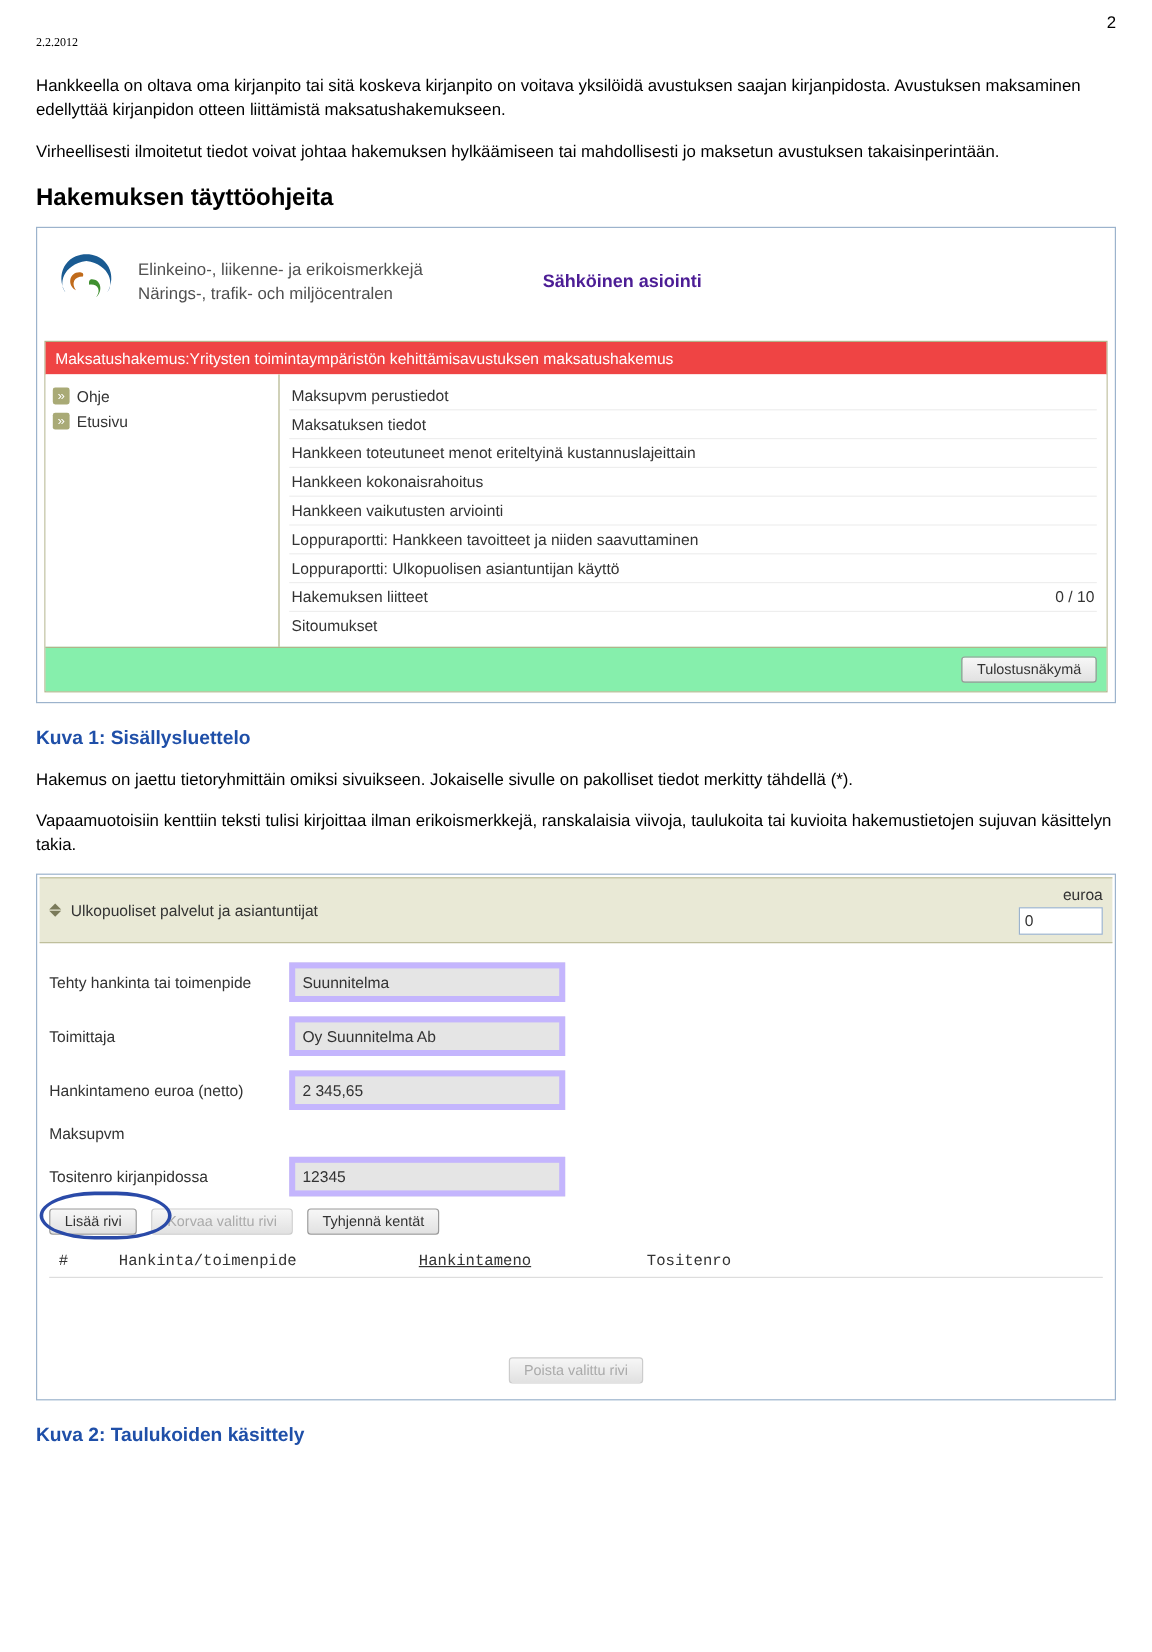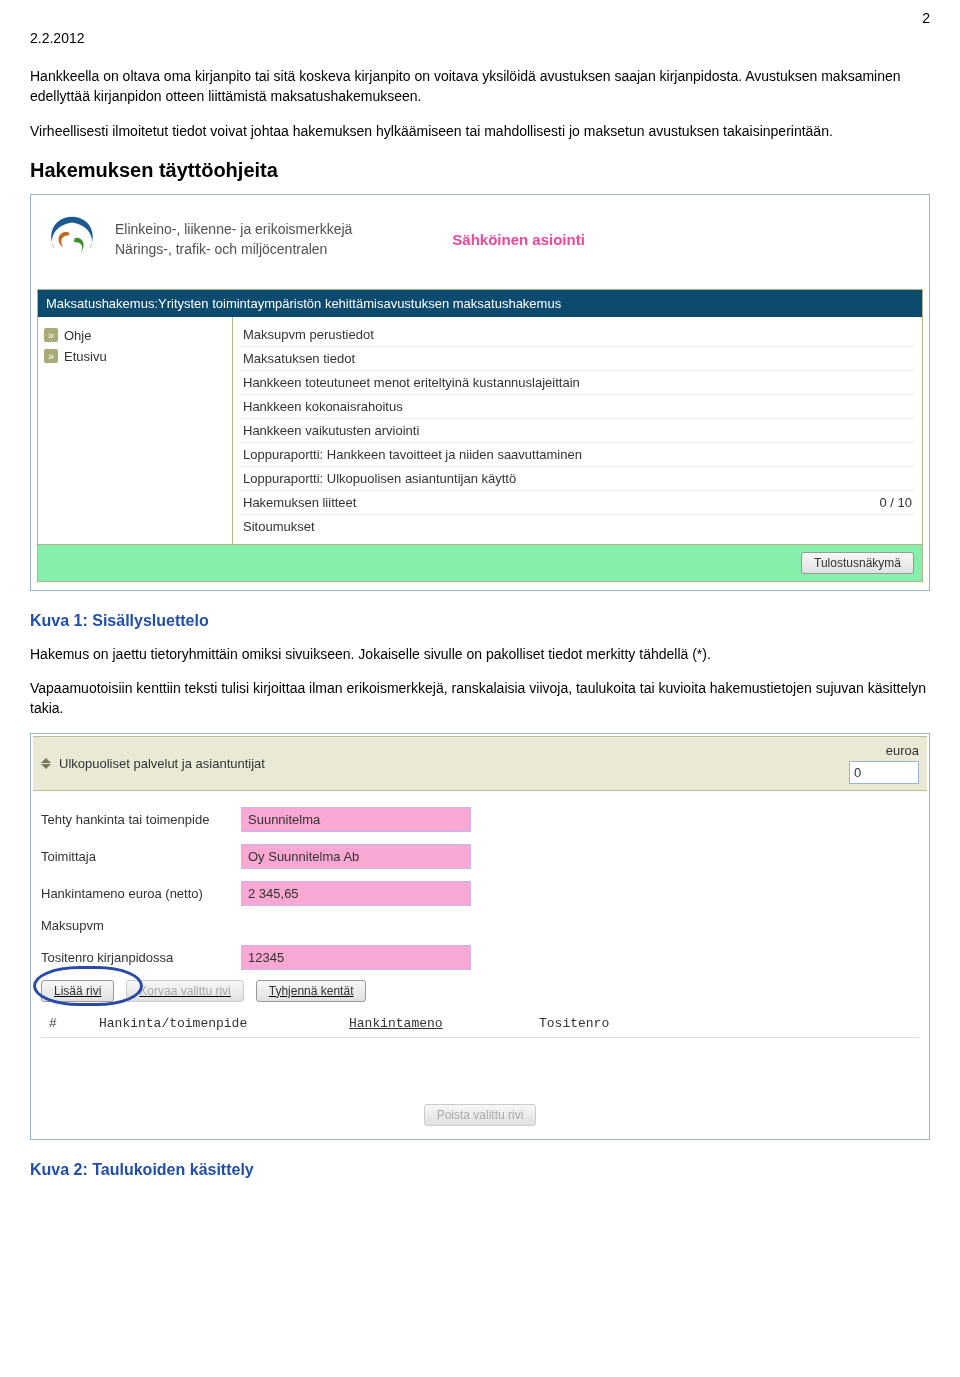--- a/index.html
+++ b/index.html
@@ -6,42 +6,42 @@
   body {
     font-family: Arial, Helvetica, sans-serif;
     font-size: 14px;
     color: #000;
     background: #fff;
     width: 960px;
     margin: 0 auto;
     padding: 10px 30px 20px 30px;
   }
   .page-num { text-align: right; font-size: 14px; margin-bottom: 4px; }
-  .date-top { font-size: 14px; margin-bottom: 20px; }
+  .date-top { font-size: 10px; margin-bottom: 20px; font-family: Liberation Serif, serif; }
   .para { font-size: 14px; line-height: 1.45; margin-bottom: 14px; }
   .h2 { font-size: 20px; font-weight: bold; margin: 18px 0 12px 0; }
   .fig1-frame {
     border: 1px solid #9cb3cc;
     width: 100%;
     padding: 6px 6px 8px 6px;
     margin-bottom: 4px;
     background: #fff;
   }
   .fig1-header {
     display: flex;
     align-items: center;
     padding: 10px 6px 20px 6px;
   }
   .logo-wrap { display: flex; align-items: center; gap: 14px; }
   .logo-svg { width: 58px; height: 58px; flex-shrink: 0; }
   .logo-text { color: #505050; font-size: 14px; line-height: 1.4; }
-  .heading-right { font-weight: bold; font-size: 15px; margin-left: 100px; color: #ec4899; }
+  .heading-right { font-weight: bold; font-size: 15px; margin-left: 100px; color: #4c1d95; }
   .olive-box { border: 1px solid #b2b38a; width: 100%; }
   .title-bar {
-    background: #0c4a6e;
+    background: #ef4444;
     color: #fff;
     font-size: 13px;
     padding: 6px 8px;
   }
   .content-row { display: flex; background: #fff; }
   .sidebar-col {
     width: 195px;
     border-right: 1px solid #b2b38a;
     padding: 8px 6px;
   }
@@ -139,27 +139,27 @@
   .form-row {
     display: flex;
     align-items: center;
     padding: 6px 0;
     font-size: 13px;
     color: #333;
   }
   .form-label { width: 200px; }
   .form-input {
     width: 230px;
-    border: 1px solid #c4b5fd;
+    border: 5px solid #c4b5fd;
     font-size: 13px;
     padding: 4px 6px;
-    background: #f9a8d4;
-    color: #333;
-  }
-  .btn-row { padding: 4px 0 8px 0; display: flex; gap: 12px; align-items: flex-end; text-decoration: underline; }
+    background: #e5e5e5;
+    color: #333;
+  }
+  .btn-row { padding: 4px 0 8px 0; display: flex; gap: 12px; align-items: flex-end; }
   .btn-disabled { color: #aaa; border-color: #ccc; cursor: default; }
   .circle-anno {
     position: absolute;
     border: 3px solid #2a4aa8;
     border-radius: 50% / 60%;
     width: 110px; height: 40px;
     pointer-events: none;
   }
   .table-head {
     font-family: "Courier New", monospace;

